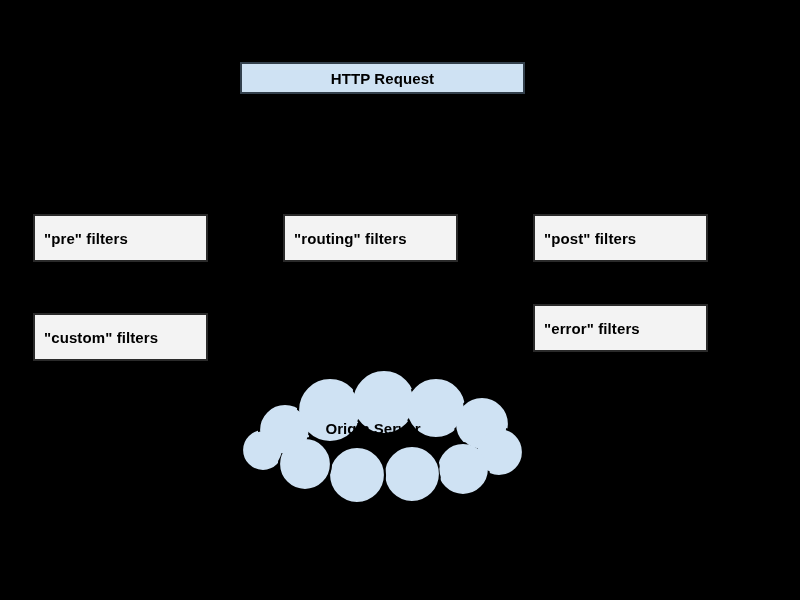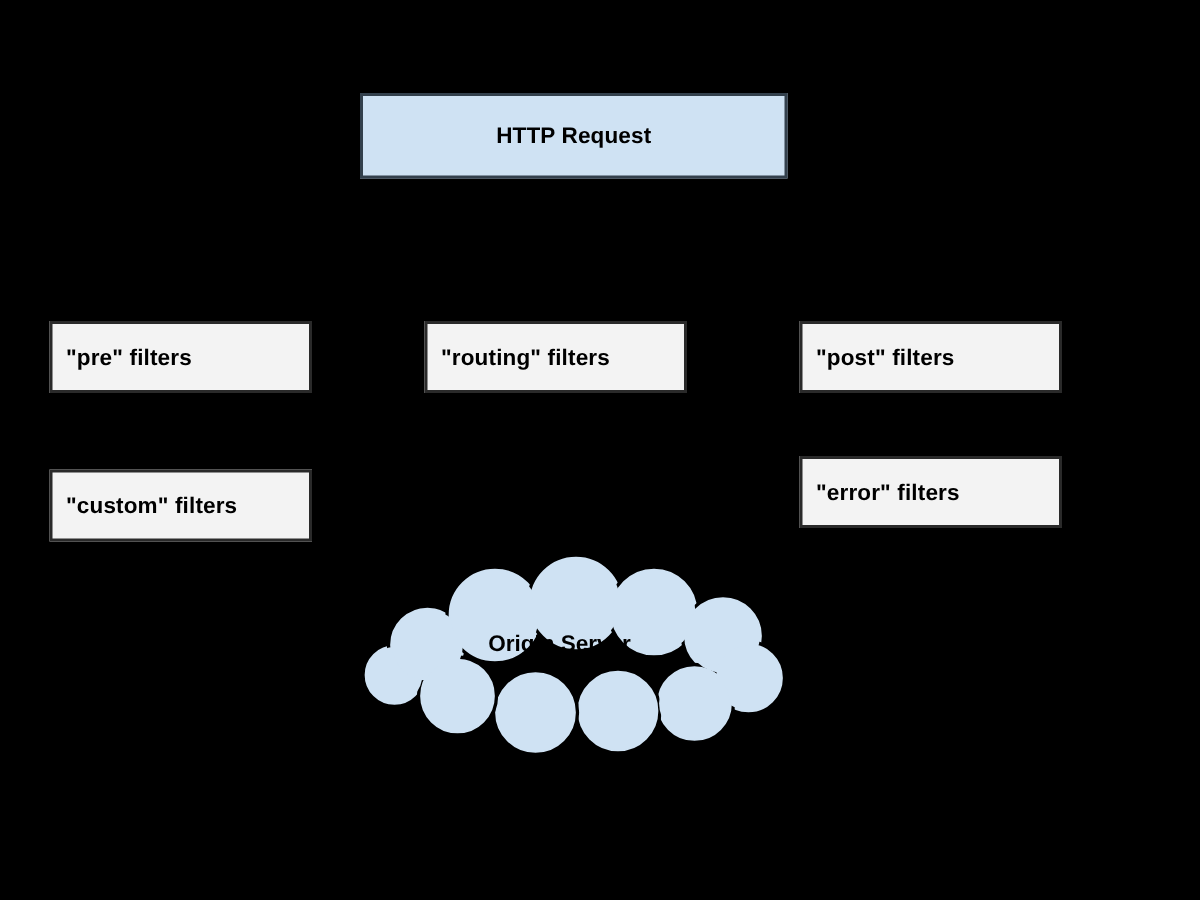--- a/index.html
+++ b/index.html
@@ -25,21 +25,21 @@
     background: #cfe2f3;
     border: 2px solid #33404c;
     justify-content: center;
   }
   .box-gray {
     background: #f3f3f3;
     border: 2px solid #2a2a2a;
     justify-content: flex-start;
     padding-left: 9px;
   }
-  .title-box  { left: 240px; top: 62px;  width: 285px; height: 57px; }
+  .title-box  { left: 240px; top: 62px;  width: 285px; height: 32px; }
   .pre-box    { left: 33px;  top: 214px; width: 175px; height: 48px; }
   .routing-box{ left: 283px; top: 214px; width: 175px; height: 48px; }
   .post-box   { left: 533px; top: 214px; width: 175px; height: 48px; }
   .custom-box { left: 33px;  top: 313px; width: 175px; height: 48px; }
   .error-box  { left: 533px; top: 304px; width: 175px; height: 48px; }
   .cloud-svg  { position: absolute; left: 237px; top: 368px; width: 290px; height: 138px; }
   .cloud-svg circle.stroked { fill: #cfe2f3; stroke: #000000; stroke-width: 2.2; }
   .cloud-svg circle.cover   { fill: #cfe2f3; stroke: none; }
   .cloud-svg text {
     font-family: "Liberation Sans", sans-serif;

